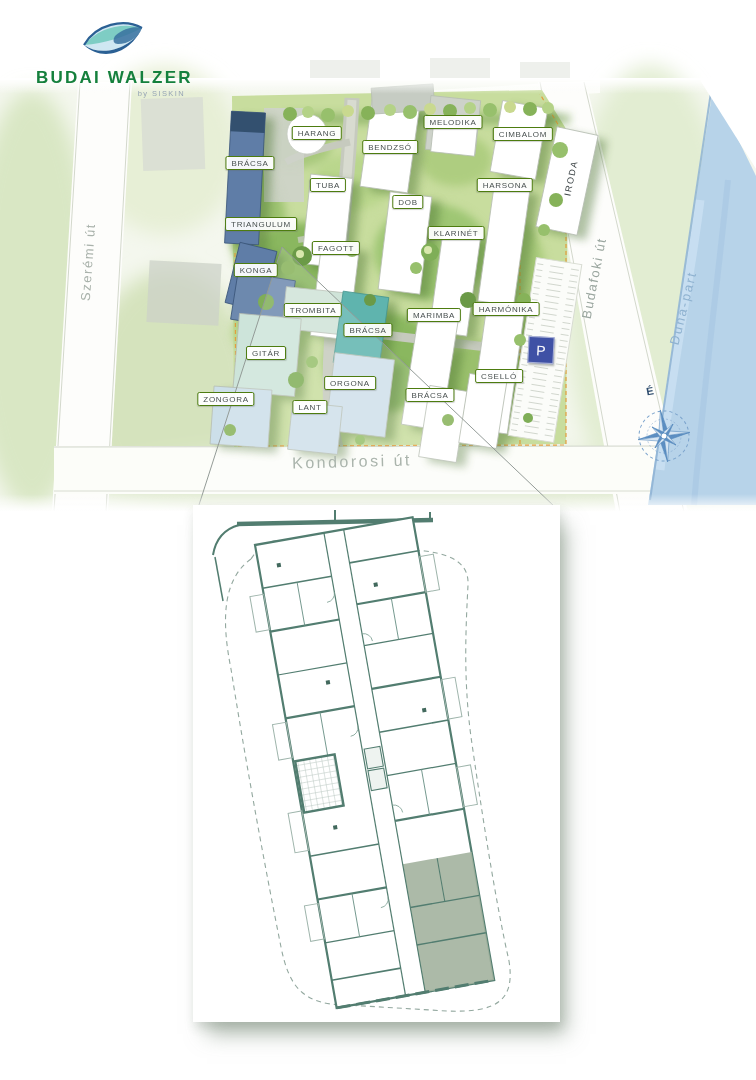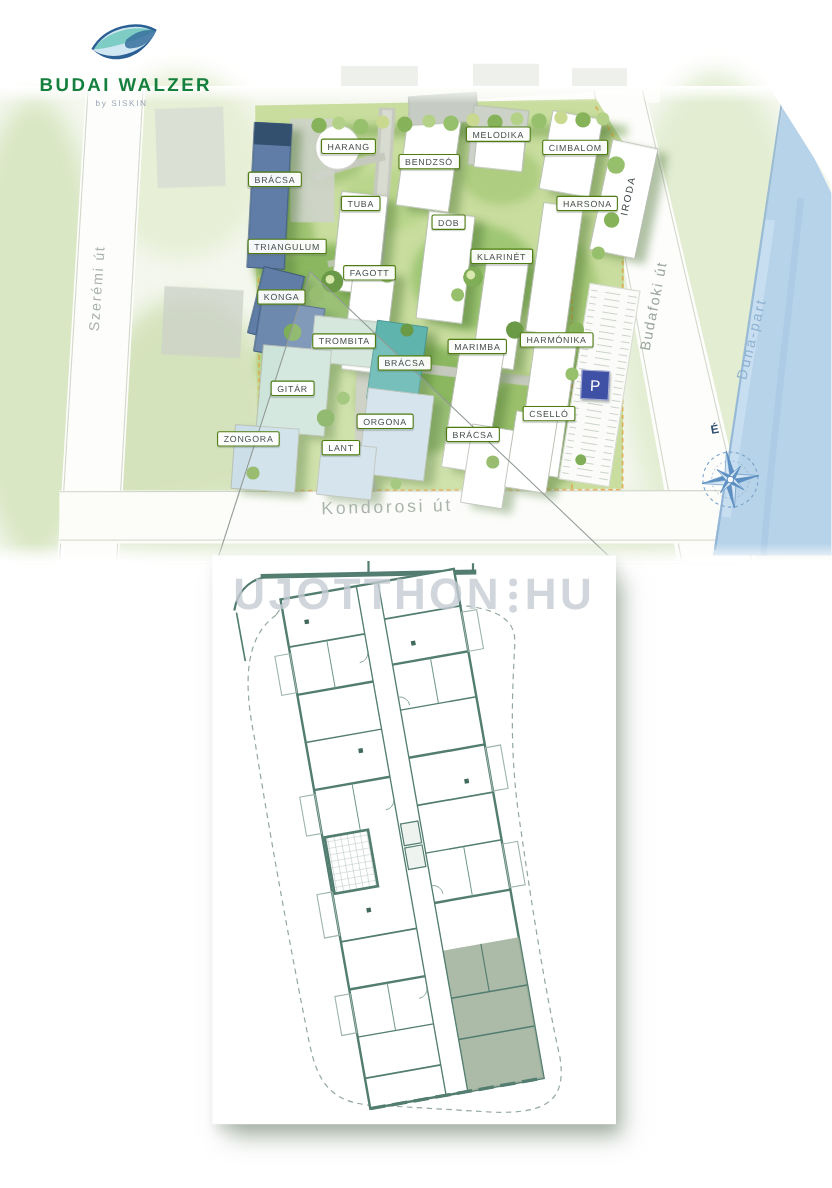--- a/index.html
+++ b/index.html
@@ -2,21 +2,21 @@
 <html><head>
 <meta charset="utf-8">
 <style>
   html,body{margin:0;padding:0;background:#ffffff;}
   .page{position:relative;width:756px;height:1080px;background:#fff;overflow:hidden;
         font-family:"Liberation Sans",sans-serif;}
   
   .logo{position:absolute;left:36px;top:14px;width:152px;text-align:center;}
   .logo-icon{display:block;margin:0 auto;}
   .logo-brand{font-size:17px;letter-spacing:2.2px;color:#15803d;font-weight:bold;white-space:nowrap;margin-top:2px;}
-  .logo-byline{font-size:7.5px;color:#97a5b5;letter-spacing:1.4px;padding-right:3px;margin-top:1px;}
+  .logo-byline{font-size:7.5px;color:#97a5b5;letter-spacing:1.4px;text-align:right;padding-right:3px;margin-top:1px;}
   
   .map-svg{position:absolute;left:0;top:0;}
   .blabel{position:absolute;transform:translate(-50%,-50%);background:rgba(255,255,255,.94);
           border:1px solid #4d7c0f;border-radius:2px;padding:2px 5px 1px 5px;font-size:8px;
           letter-spacing:.7px;color:#474f4e;white-space:nowrap;box-shadow:0 1px 1px rgba(100,110,100,.3);}
   .blabel-vert{position:absolute;transform:translate(-50%,-50%) rotate(-78deg);font-size:9px;
           letter-spacing:1.6px;color:#3c4446;white-space:nowrap;background:none;border:none;}
   .street{position:absolute;color:#a9b2ab;letter-spacing:1.6px;white-space:nowrap;font-size:13px;}
   .street-west{transform:translate(-50%,-50%) rotate(-86deg);}
   .street-east{transform:translate(-50%,-50%) rotate(-79deg);color:#9aa69f;}
@@ -308,21 +308,21 @@
     <div class="logo-brand">BUDAI WALZER</div>
     <div class="logo-byline">by SISKIN</div>
   </div>
 
   <div class="blabel" style="left:317px;top:133px">HARANG</div>
   <div class="blabel" style="left:390px;top:147px">BENDZSÓ</div>
   <div class="blabel" style="left:453px;top:122px">MELODIKA</div>
   <div class="blabel" style="left:523px;top:134px">CIMBALOM</div>
   <div class="blabel" style="left:250px;top:163px">BRÁCSA</div>
   <div class="blabel" style="left:328px;top:185px">TUBA</div>
-  <div class="blabel" style="left:534px;top:185px">HARSONA</div>
+  <div class="blabel" style="left:505px;top:185px">HARSONA</div>
   <div class="blabel" style="left:261px;top:224px">TRIANGULUM</div>
   <div class="blabel" style="left:408px;top:202px">DOB</div>
   <div class="blabel" style="left:456px;top:233px">KLARINÉT</div>
   <div class="blabel" style="left:336px;top:248px">FAGOTT</div>
   <div class="blabel" style="left:256px;top:270px">KONGA</div>
   <div class="blabel" style="left:313px;top:310px">TROMBITA</div>
   <div class="blabel" style="left:368px;top:330px">BRÁCSA</div>
   <div class="blabel" style="left:434px;top:315px">MARIMBA</div>
   <div class="blabel" style="left:506px;top:309px">HARMÓNIKA</div>
   <div class="blabel" style="left:266px;top:353px">GITÁR</div>
@@ -444,24 +444,15 @@
           <rect x="172" y="98" width="4" height="4"></rect>
           <rect x="108" y="186" width="4" height="4"></rect>
           <rect x="198" y="230" width="4" height="4"></rect>
           <rect x="90" y="330" width="4" height="4"></rect>
         </g>
 
         <line x1="62" y1="510" x2="222" y2="510" stroke="#527d70" stroke-width="3" stroke-dasharray="14,6"></line>
       </g>
     </svg>
 
-    <div class="watermark">
-      <span>UJOTTHON</span>
-      <span class="wm-dots">
-          <i></i>
-          <i></i>
-          <i></i>
-        </span>
-      <span>HU</span>
-    </div>
   </div>
 
 </div>
 
 </body></html>

